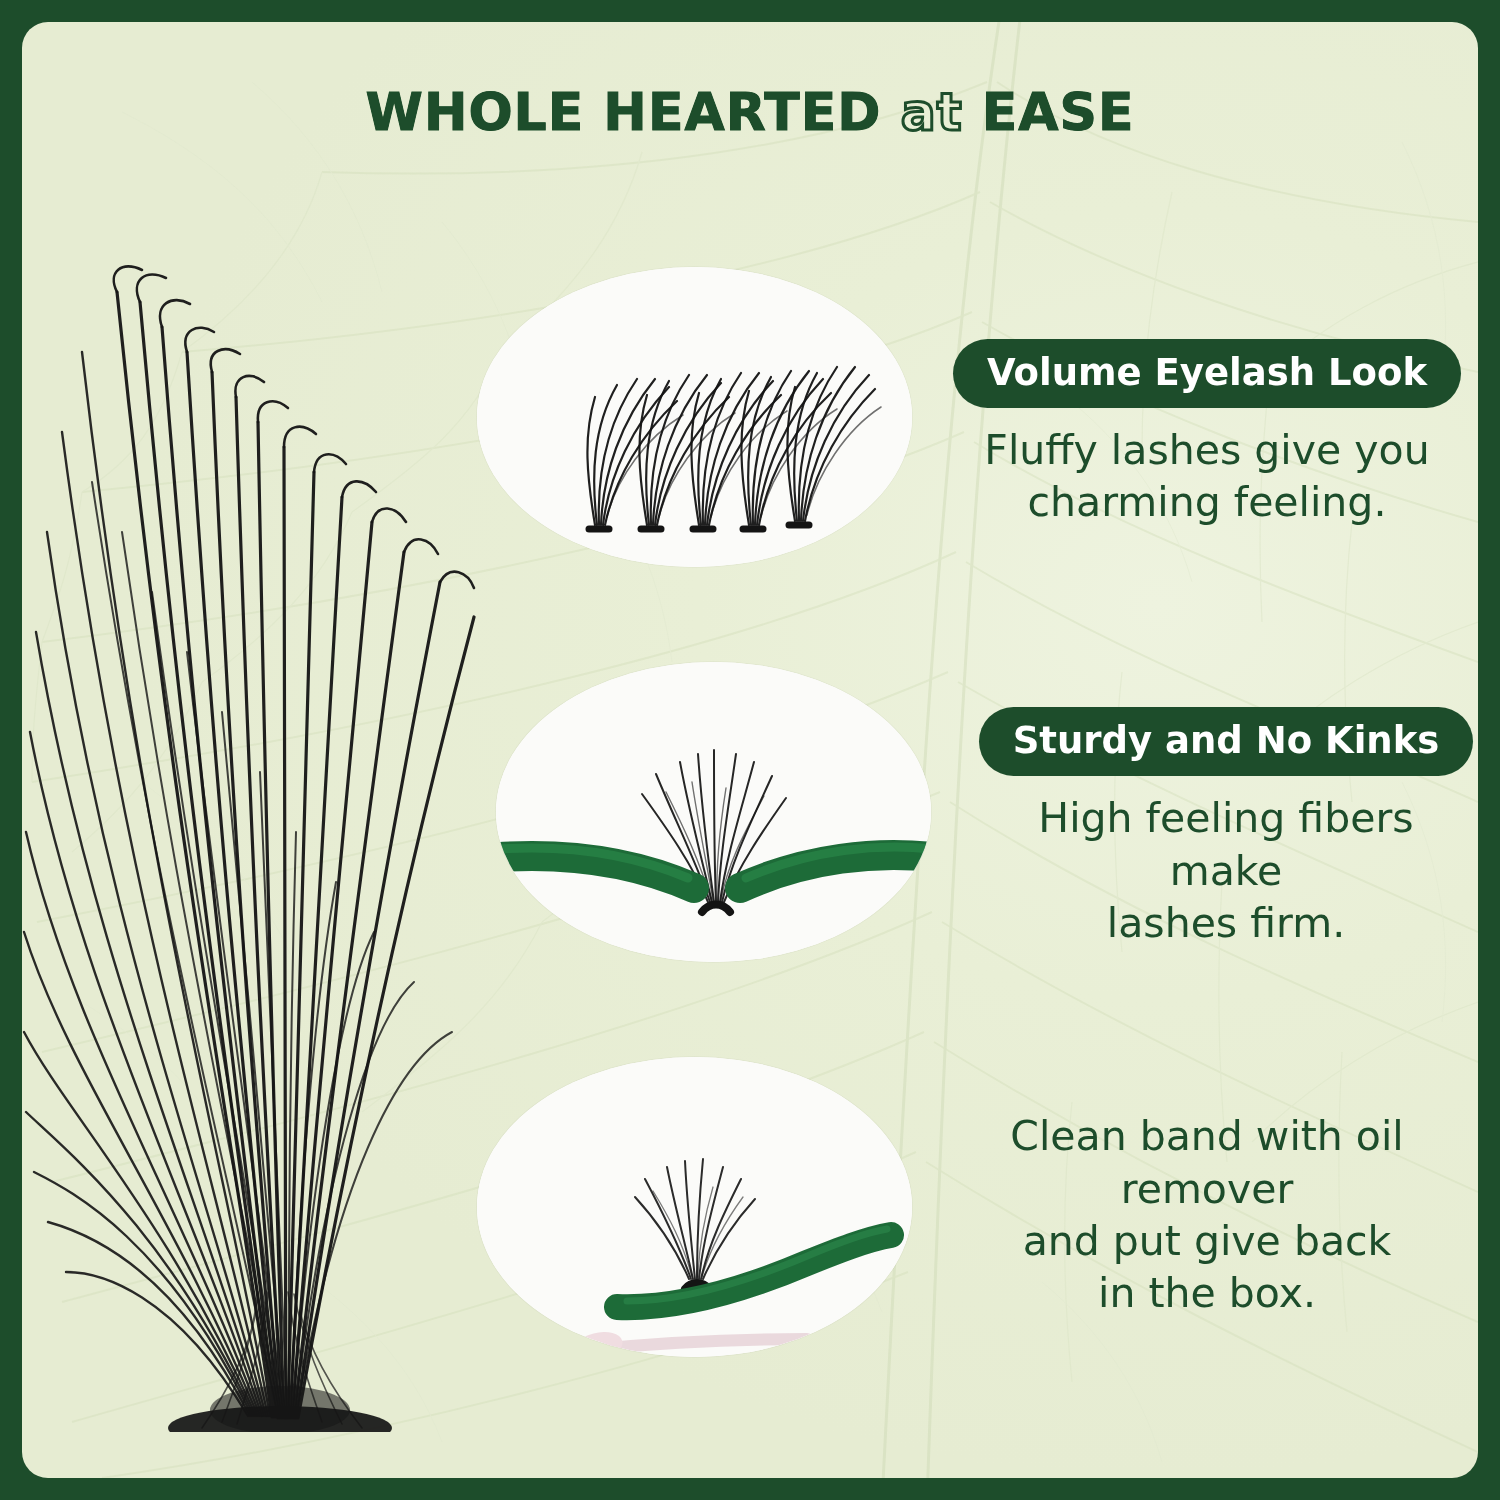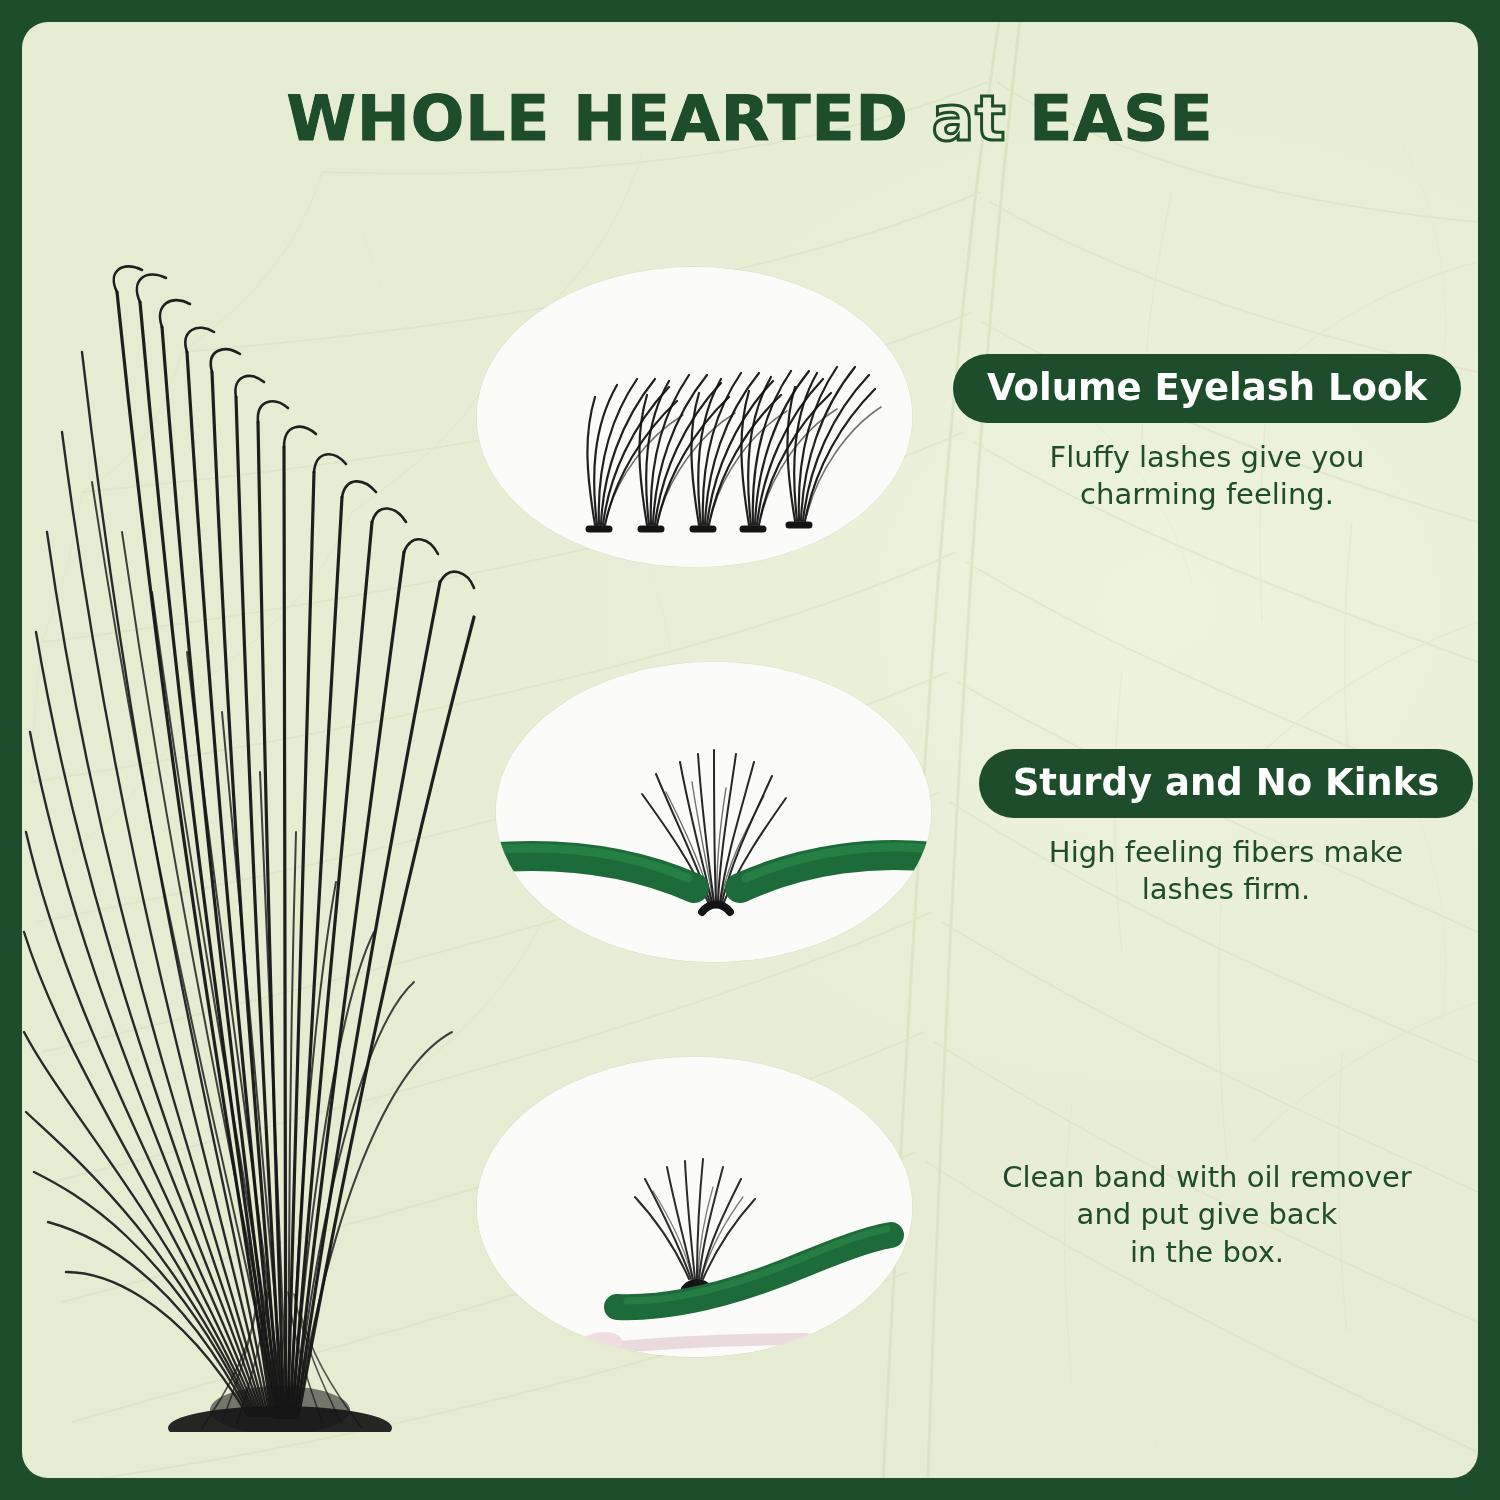--- a/index.html
+++ b/index.html
@@ -38,21 +38,21 @@
     opacity: 0.55;
   }
   .title {
     position: absolute;
     top: 60px;
     left: 0;
     width: 100%;
     text-align: center;
     font-family: "DejaVu Sans", sans-serif;
     font-weight: bold;
-    font-size: 63px;
+    font-size: 52px;
     letter-spacing: 1px;
     color: #1d4d2b;
     -webkit-text-stroke: 1px #1d4d2b;
     text-shadow: 0 0 0 #1d4d2b;
     z-index: 6;
   }
   .title .thin {
     color: #e9efd6;
     -webkit-text-stroke: 3px #1d4d2b;
   }
@@ -95,21 +95,21 @@
     font-size: 37px;
     border-radius: 40px;
     padding: 12px 34px 14px;
     white-space: nowrap;
     text-align: center;
     margin-top: 33px;
   }
   .desc {
     margin-top: 16px;
     color: #1d4d2b;
-    font-size: 29px;
+    font-size: 41px;
     line-height: 1.28;
     text-align: center;
     white-space: pre-line;
   }
 
   .f1 { left: 455px; top: 245px; }
   .f1 .bubble { width: 435px; height: 300px; }
   .f2 { left: 474px; top: 640px; }
   .f2 .bubble { width: 435px; height: 300px; }
   .f3 { left: 455px; top: 1035px; }

